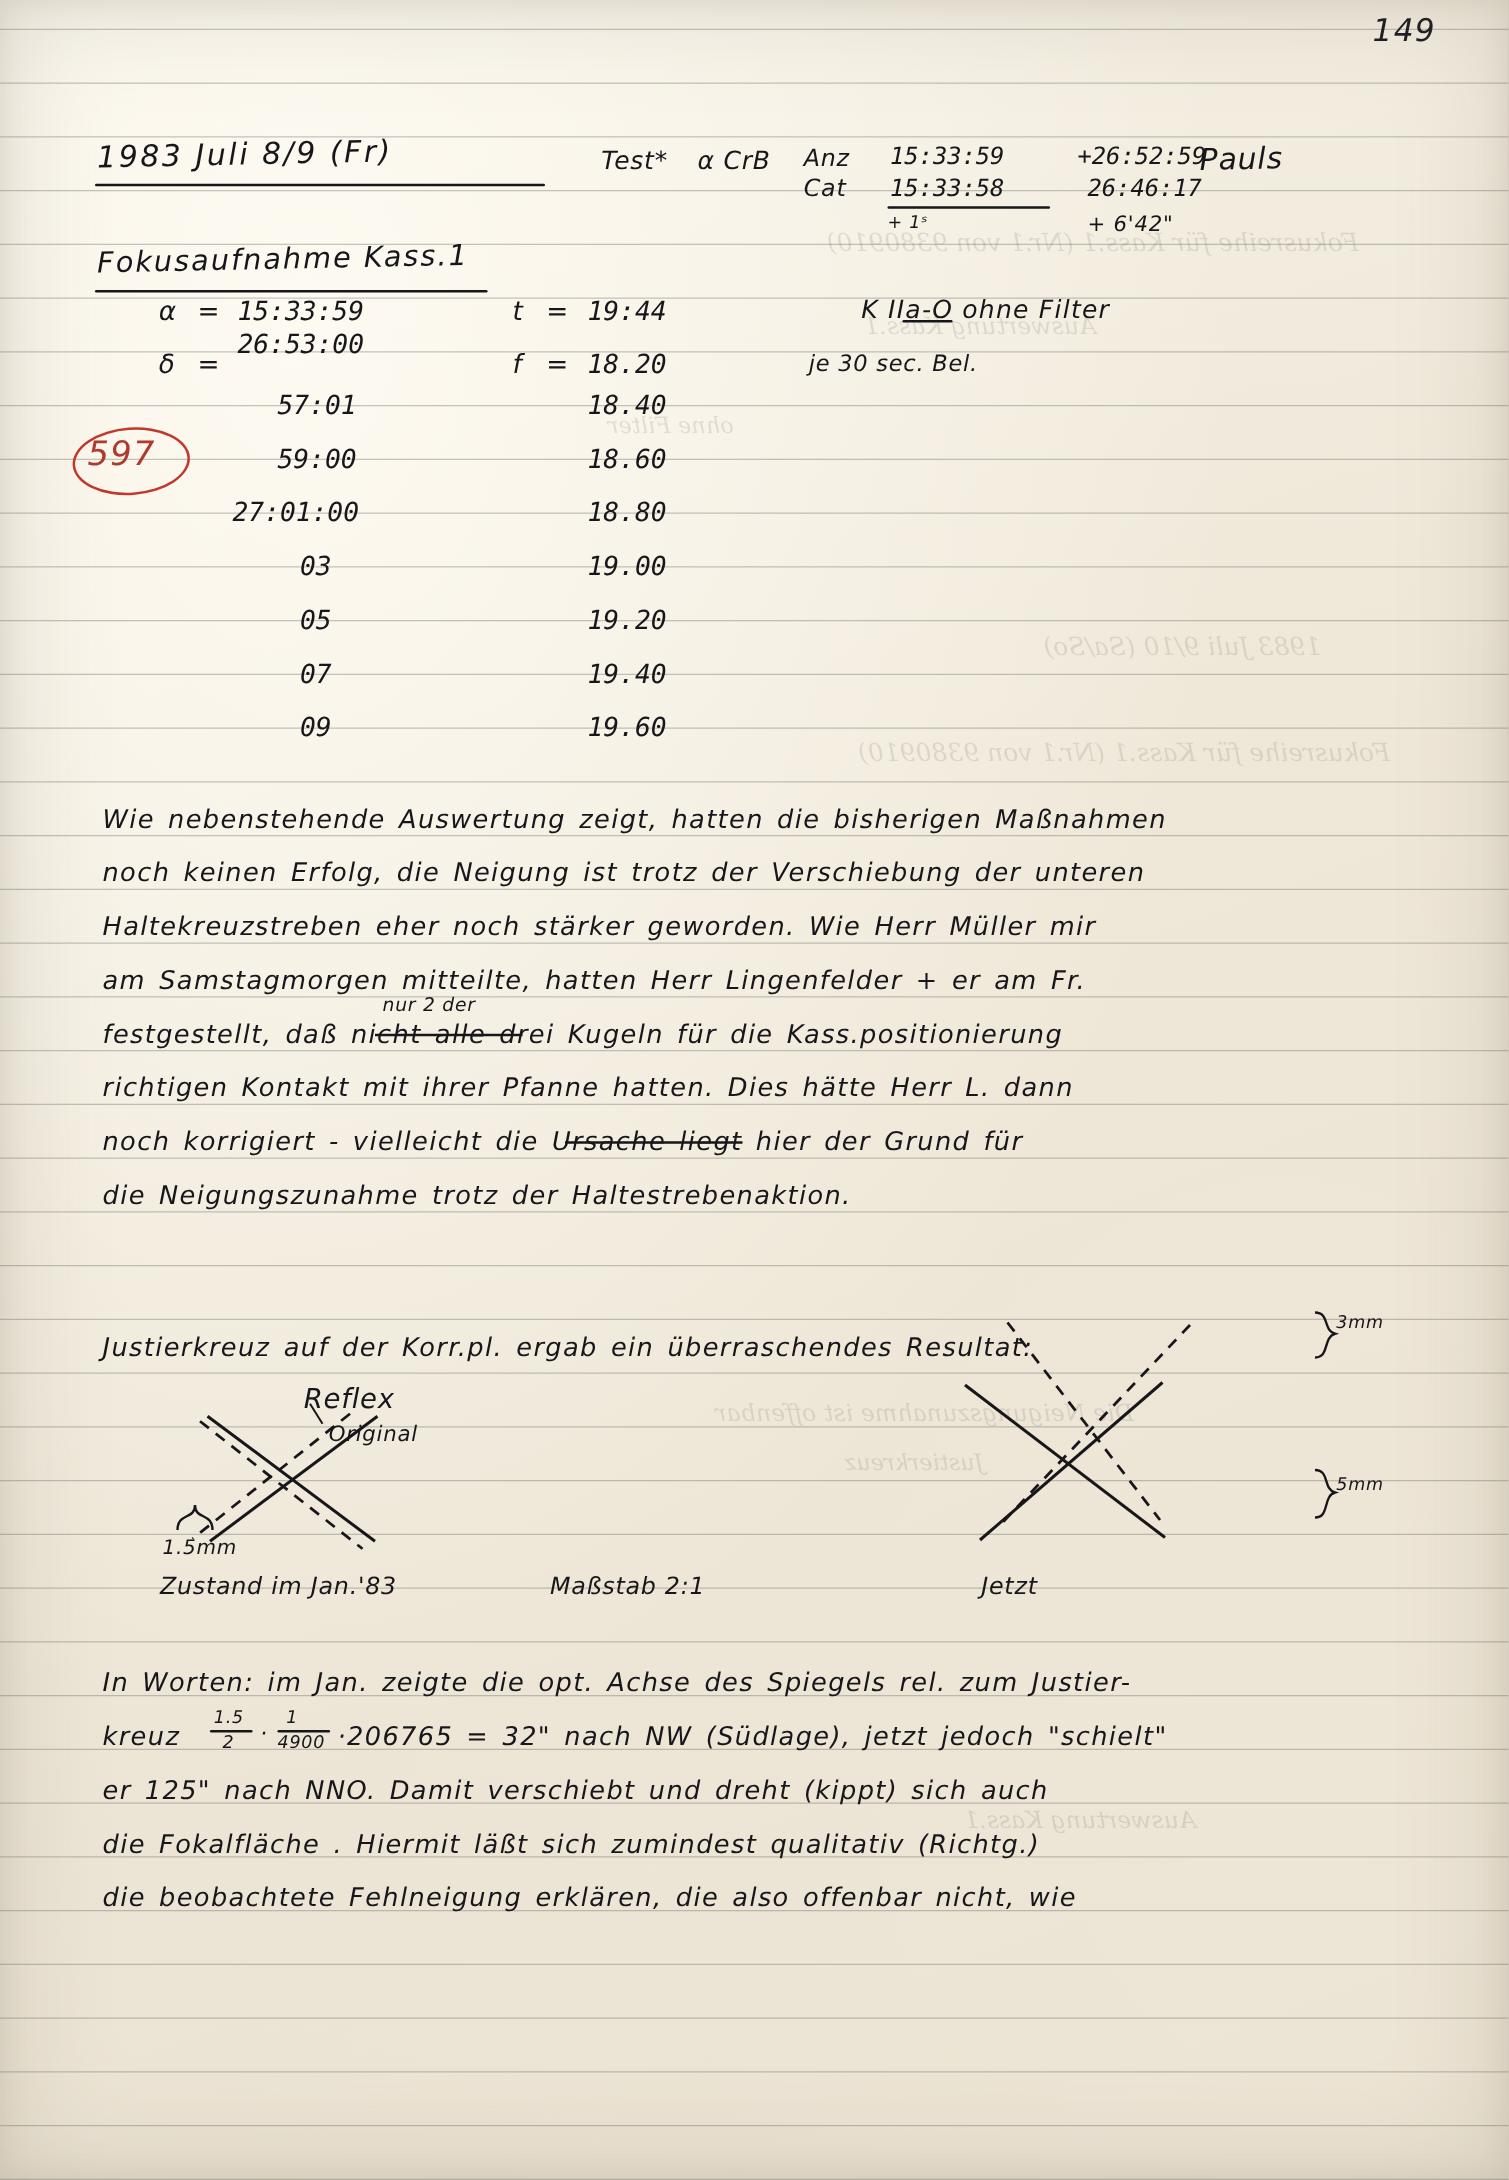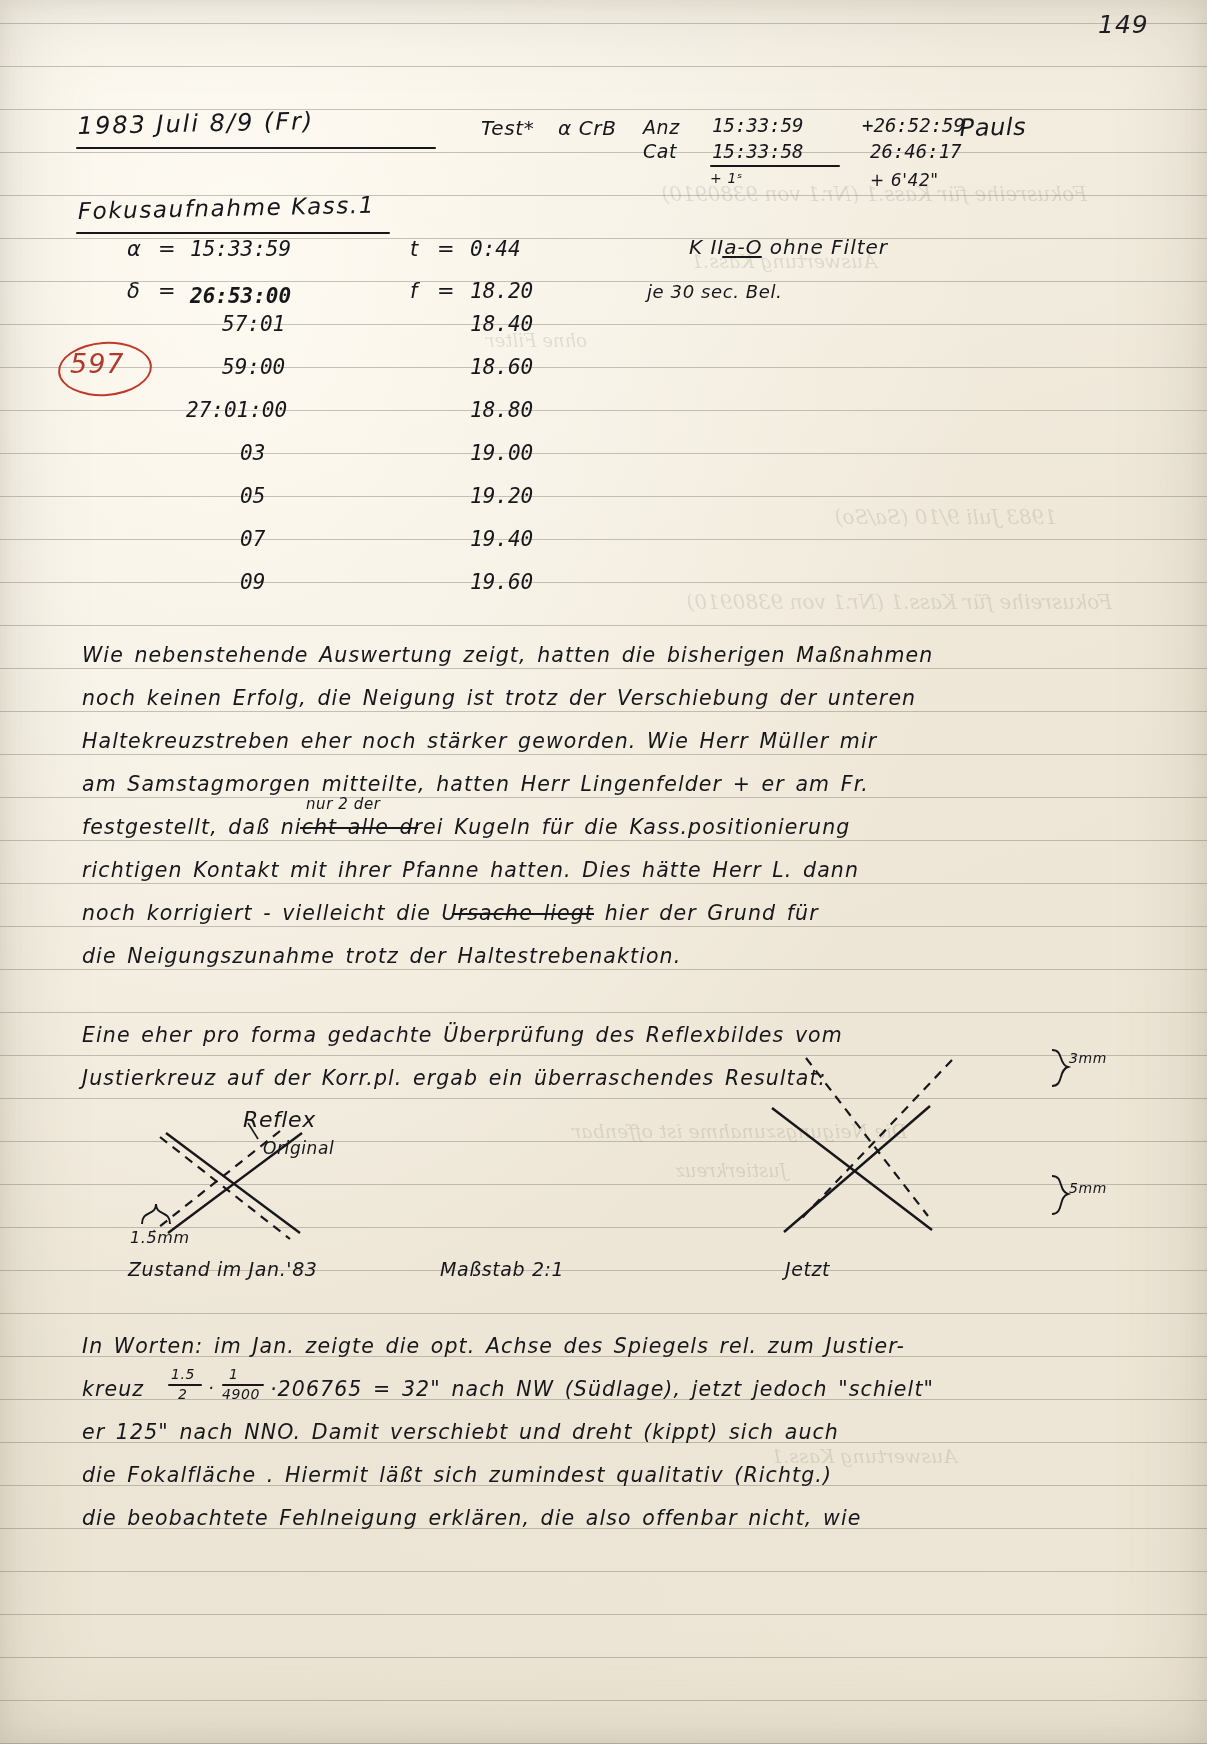--- a/index.html
+++ b/index.html
@@ -221,28 +221,28 @@
 
     <div class="hw hand" style="left:78px; top:198px; font-size:23px; letter-spacing:1.6px;">Fokusaufnahme  Kass.1</div>
     <div class="under" style="left:76px; top:232px; width:314px;"></div>
 
     <div class="hw tbl" style="left:127px; top:237px;">α</div>
     <div class="hw tbl" style="left:158px; top:237px;">=</div>
     <div class="hw tbl mono" style="left:190px; top:237px;">15:33:59</div>
 
     <div class="hw tbl" style="left:410px; top:237px;">t</div>
     <div class="hw tbl" style="left:437px; top:237px;">=</div>
-    <div class="hw tbl mono" style="left:470px; top:237px;">0:44</div>
+    <div class="hw tbl mono" style="left:470px; top:237px;">19:44</div>
 
     <div class="hw tbl" style="left:689px; top:235px; font-size:20px;">K IIa-O   ohne Filter</div>
     <div class="under" style="left:722px; top:256px; width:40px; height:1.6px;"></div>
 
     <div class="hw tbl" style="left:127px; top:279px;">δ</div>
     <div class="hw tbl" style="left:158px; top:279px;">=</div>
-    <div class="hw tbl mono" style="left:190px; top:284px;font-weight:bold;">26:53:00</div>
+    <div class="hw tbl mono" style="left:190px; top:263px;">26:53:00</div>
 
     <div class="hw tbl" style="left:410px; top:279px;">f</div>
     <div class="hw tbl" style="left:437px; top:279px;">=</div>
     <div class="hw tbl mono" style="left:470px; top:279px;">18.20</div>
 
     <div class="hw" style="left:647px; top:281px; font-size:18px;">je 30 sec. Bel.</div>
 
     <div class="hw tbl mono" style="left:222px; top:312px;">57:01</div>
     <div class="hw tbl mono" style="left:470px; top:312px;">18.40</div>
 
@@ -279,21 +279,20 @@
     <div class="strike" style="left:300px; top:827px; width:118px;"></div>
 
     <div class="hw body-line" style="left:82px; top:858px;">richtigen Kontakt mit ihrer Pfanne hatten. Dies hätte Herr L. dann</div>
 
     <div class="hw body-line" style="left:82px; top:901px;">noch korrigiert - vielleicht die Ursache liegt hier der Grund für</div>
 
     <div class="strike" style="left:452px; top:913px; width:142px;"></div>
 
     <div class="hw body-line" style="left:82px; top:944px;">die Neigungszunahme trotz der Haltestrebenaktion.</div>
 
-    <div class="hw body-line" style="left:82px; top:1023px;">Eine eher pro forma gedachte Überprüfung des Reflexbildes vom</div>
     <div class="hw body-line" style="left:82px; top:1066px;">Justierkreuz auf der Korr.pl. ergab ein überraschendes Resultat:</div>
 
     <svg class="fig" style="left:130px; top:1115px;" width="300" height="135" viewBox="0 0 300 135">
 
       <line x1="36" y1="18" x2="170" y2="118" stroke="#16161b" stroke-width="2.4"></line>
       <line x1="172" y1="18" x2="38" y2="118" stroke="#16161b" stroke-width="2.4"></line>
 
       <line x1="30" y1="22" x2="160" y2="124" stroke="#16161b" stroke-width="2.2" stroke-dasharray="9 7"></line>
       <line x1="150" y1="16" x2="24" y2="116" stroke="#16161b" stroke-width="2.2" stroke-dasharray="9 7"></line>
 

